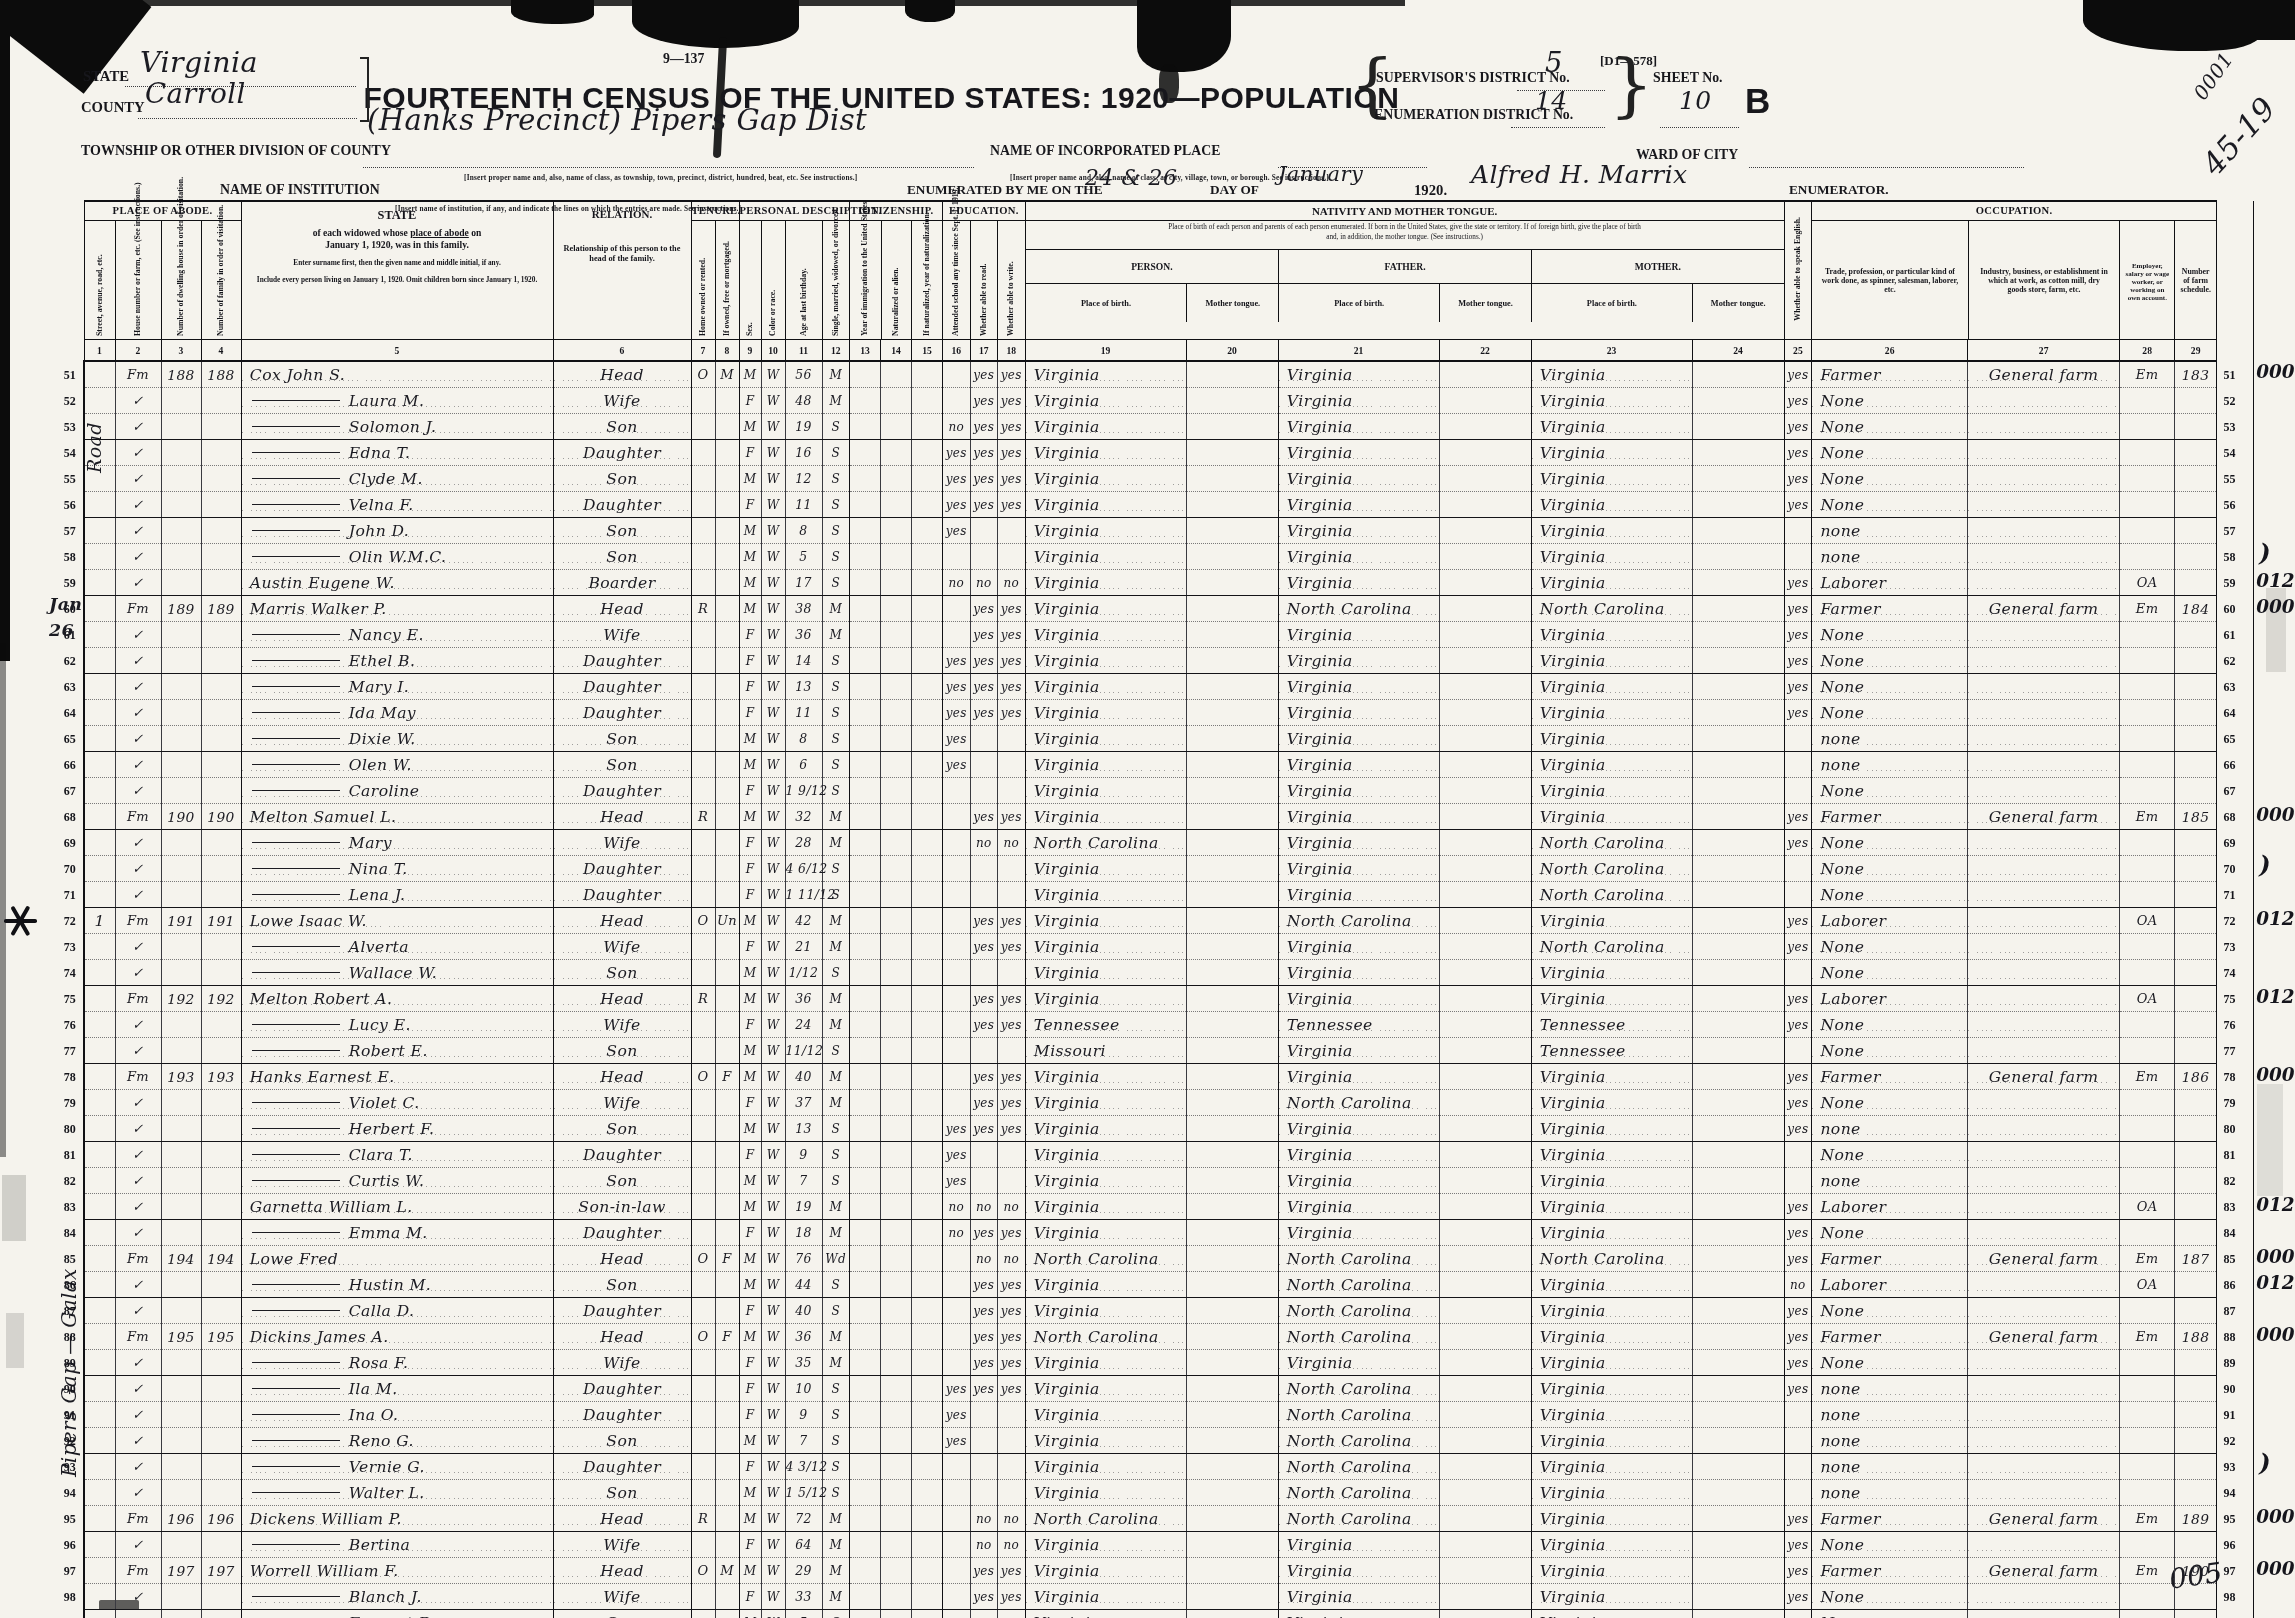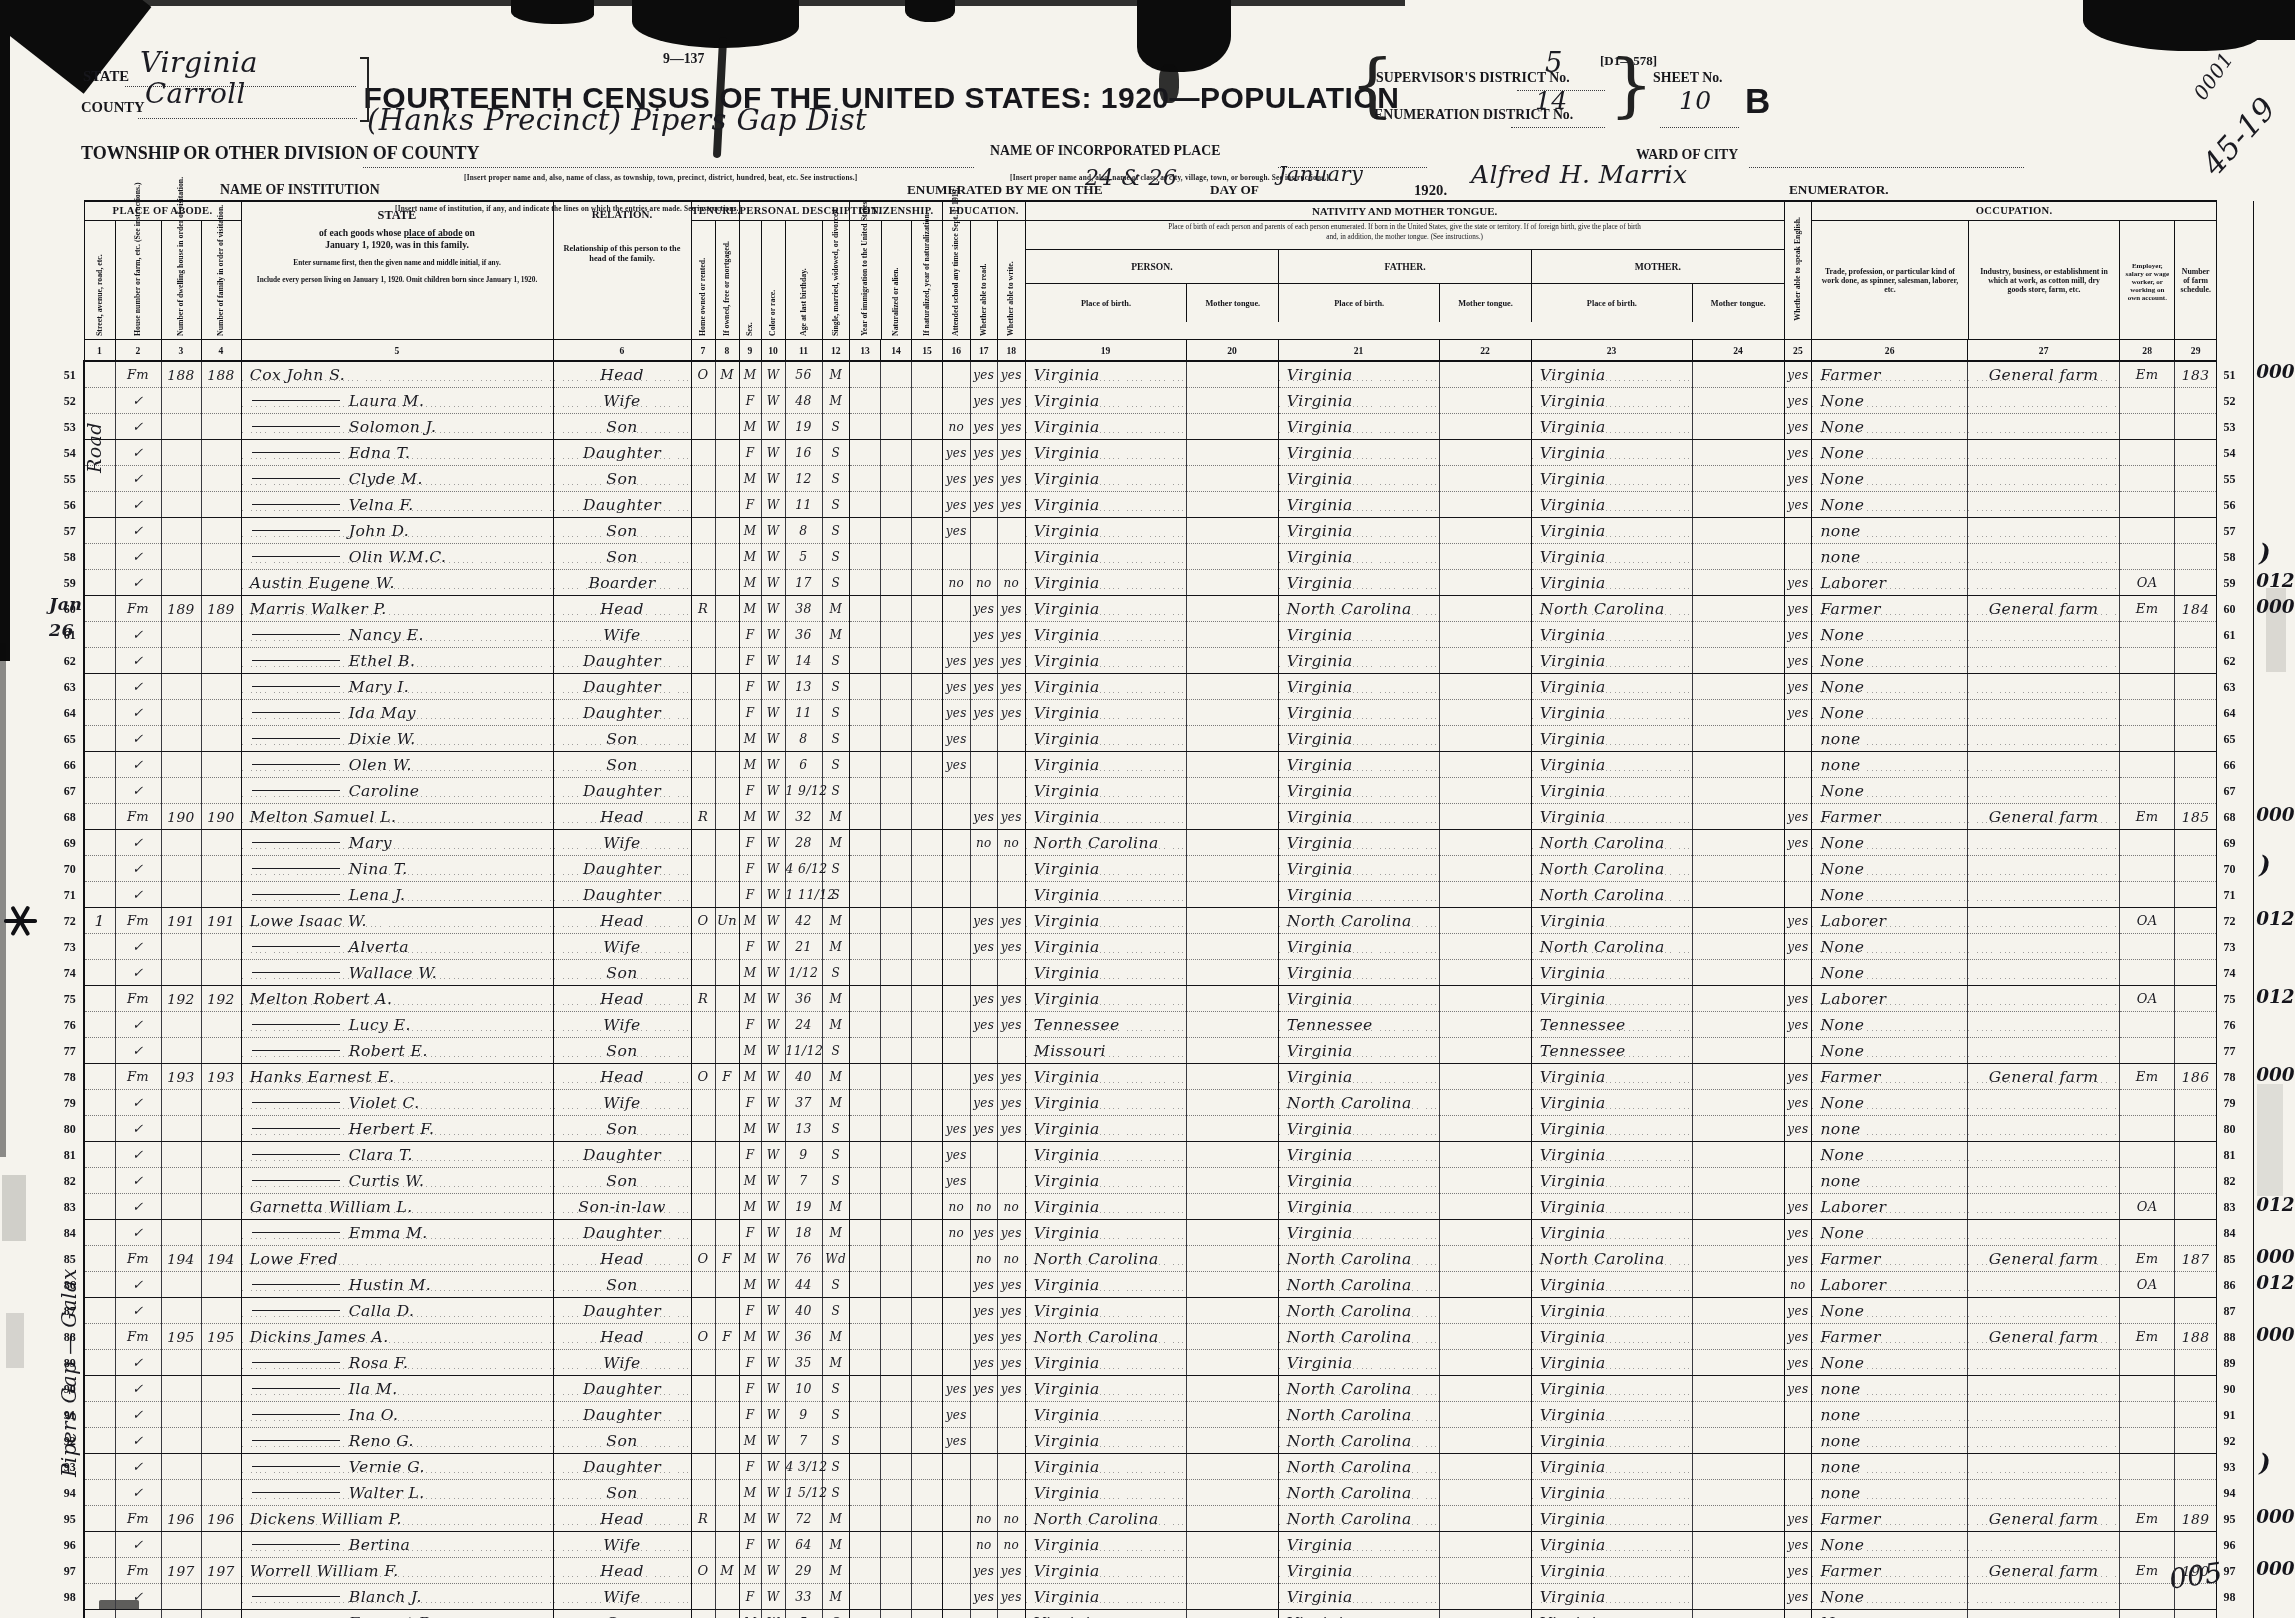--- a/index.html
+++ b/index.html
@@ -111,21 +111,21 @@
   <div class="hw hwa" style="left:1545px;top:46px;font-size:27.5px;">5</div>
   <div class="dot" style="left:1517px;top:90px;width:88px;"></div>
   <div class="pr" style="left:1374px;top:107px;font-size:13.8px;">ENUMERATION DISTRICT No.</div>
   <div class="hw hwa" style="left:1535px;top:86px;font-size:25px;">14</div>
   <div class="dot" style="left:1511px;top:127px;width:94px;"></div>
   <div class="pr" style="left:1653px;top:70px;font-size:13.8px;">SHEET No.</div>
   <div class="hw hwa" style="left:1679px;top:86px;font-size:25px;">10</div>
   <div class="dot" style="left:1660px;top:127px;width:79px;"></div>
   <div class="pr" style="left:1745px;top:81px;font-size:35px;font-family:'Liberation Sans',sans-serif;">B</div>
 
-  <div class="pr" style="left:81px;top:143px;font-size:18px;">TOWNSHIP OR OTHER DIVISION OF COUNTY</div>
+  <div class="pr" style="left:81px;top:143px;font-size:14px;">TOWNSHIP OR OTHER DIVISION OF COUNTY</div>
   <div class="hw hwa" style="left:367px;top:103px;font-size:29px;">(Hanks Precinct) Pipers Gap Dist</div>
   <div class="dot" style="left:363px;top:167px;width:611px;"></div>
   <div class="pr tiny" style="left:464px;top:173px;">[Insert proper name and, also, name of class, as township, town, precinct, district, hundred, beat, etc.   See instructions.]</div>
   <div class="pr" style="left:990px;top:143px;font-size:13.8px;">NAME OF INCORPORATED PLACE</div>
   <div class="dot" style="left:1278px;top:167px;width:149px;"></div>
   <div class="pr tiny" style="left:1010px;top:173px;">[Insert proper name and, also, name of class, as city, village, town, or borough.   See instructions.]</div>
   <div class="pr" style="left:1636px;top:147px;font-size:13.8px;">WARD OF CITY</div>
   <div class="dot" style="left:1749px;top:167px;width:275px;"></div>
 
   <div class="pr" style="left:220px;top:182px;font-size:13.8px;">NAME OF INSTITUTION</div>
@@ -199,21 +199,21 @@
               <div style="width:40px">
                   <span class="vt">Number of dwelling house in order of visitation.</span>
                 </div>
               <div style="width:40px">
                   <span class="vt">Number of family in order of visitation.</span>
                 </div>
             </div>
           </th>
           <th class="namehead">
             <div class="t1">STATE</div>
-            <div class="t2"><span>of each goods whose </span><span class="u">place of abode</span><span> on</span><br><span>January 1, 1920, was in this family.</span></div>
+            <div class="t2"><span>of each widowed whose </span><span class="u">place of abode</span><span> on</span><br><span>January 1, 1920, was in this family.</span></div>
             <div class="t3">Enter surname first, then the given name and middle initial, if any.</div>
             <div class="t3">Include every person living on January 1, 1920.  Omit children born since January 1, 1920.</div>
           </th>
           <th class="relhead">
             <div class="t1">RELATION.</div>
             <div class="t2">Relationship of this person to the head of the family.</div>
           </th>
           <th colspan="2">
             <div class="gt">TENURE.</div>
             <div class="cols">

